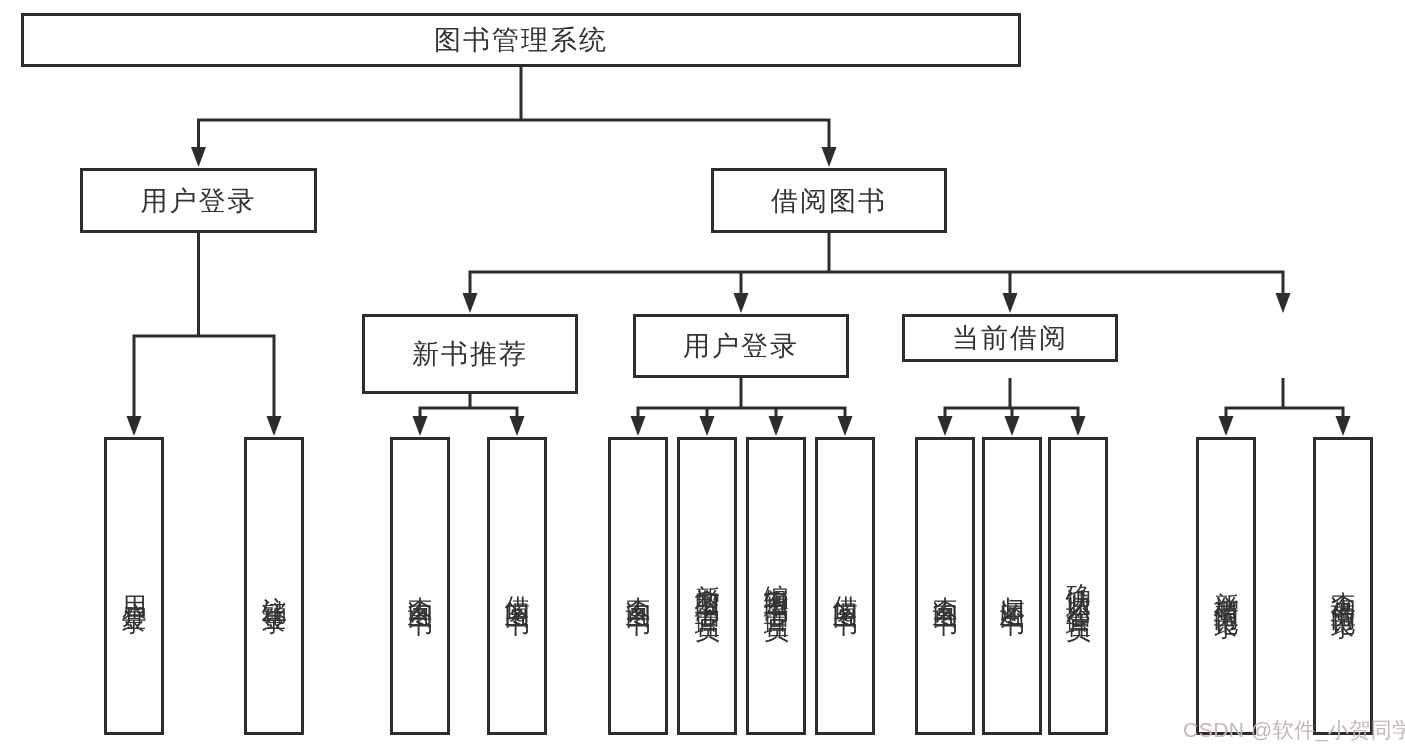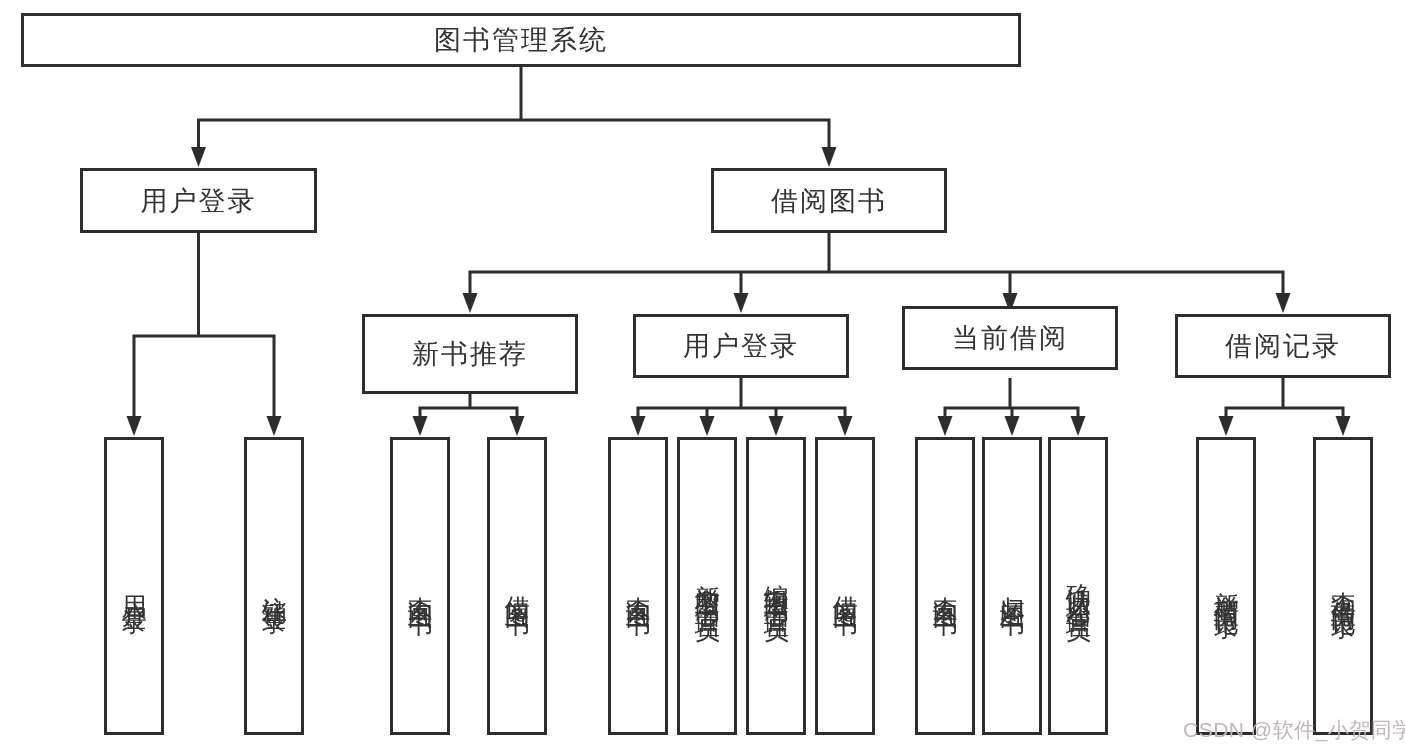--- a/index.html
+++ b/index.html
@@ -88,22 +88,21 @@
     <polygon class="head" points="1335.5,416 1350.5,416 1343,436"></polygon>
   </svg>
 
   <div class="box h-label" style="left:21px;top:13px;width:1000px;height:54px">图书管理系统</div>
 
   <div class="box h-label" style="left:80px;top:168px;width:237px;height:65px">用户登录</div>
   <div class="box h-label" style="left:711px;top:168px;width:236px;height:65px">借阅图书</div>
 
   <div class="box h-label" style="left:362px;top:314px;width:216px;height:80px">新书推荐</div>
   <div class="box h-label" style="left:633px;top:314px;width:216px;height:64px">用户登录</div>
-  <div class="box h-label" style="left:902px;top:306px;width:216px;height:64px">当前借阅</div>
-  <div class="box h-label" style="left:1175px;top:314px;width:216px;height:64px">借阅记录</div>
+  <div class="box h-label" style="left:902px;top:314px;width:216px;height:48px">当前借阅</div>
 
   <div class="box v-label" style="left:104px;top:437px;width:60px;height:298px">用户登录</div>
   <div class="box v-label" style="left:244px;top:437px;width:60px;height:298px">注销登录</div>
 
   <div class="box v-label" style="left:390px;top:437px;width:60px;height:298px">查询图书</div>
   <div class="box v-label" style="left:487px;top:437px;width:60px;height:298px">借阅图书</div>
 
   <div class="box v-label" style="left:608px;top:437px;width:60px;height:298px">查询图书</div>
   <div class="box v-label" style="left:677px;top:437px;width:60px;height:298px">新增图书（管理员）</div>
   <div class="box v-label" style="left:746px;top:437px;width:60px;height:298px">编辑图书（管理员）</div>

